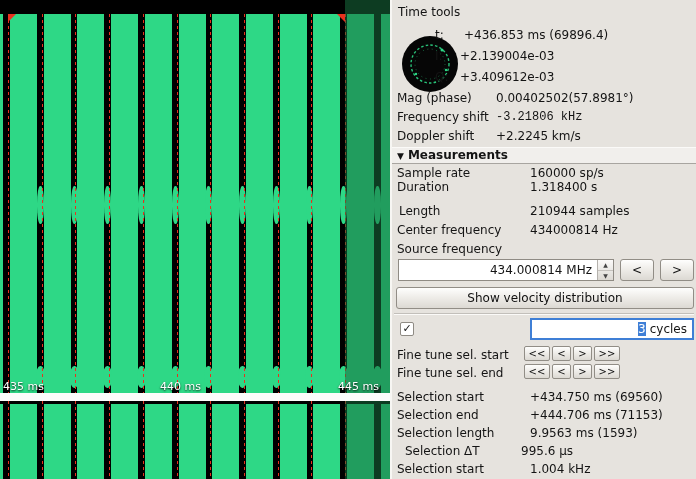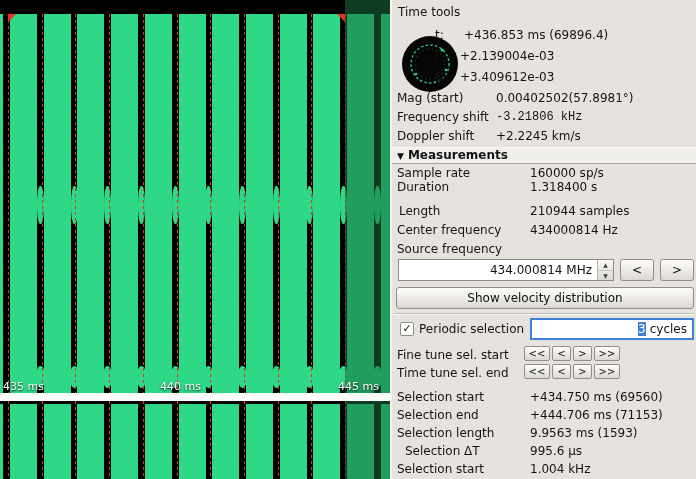--- a/index.html
+++ b/index.html
@@ -175,21 +175,21 @@
           <div class="plbl" style="left: 43px;">I:</div>
           <div class="pval" style="left: 68px;">+2.139004e-03</div>
         </div>
         <div class="prow" style="top: 70px;">
           <div class="plbl" style="left: 43px;">Q:</div>
           <div class="pval" style="left: 68px;">+3.409612e-03</div>
         </div>
       </div>
     <div id="info-rows">
         <div class="prow" style="top: 91px;">
-          <div class="plbl" style="left: 5px;">Mag (start)</div>
+          <div class="plbl" style="left: 5px;">Mag (phase)</div>
           <div class="pval" style="left: 104px;">0.00402502(57.8981°)</div>
         </div>
         <div class="prow" style="top: 110px;">
           <div class="plbl" style="left: 5px;">Frequency shift</div>
           <div class="pval" style="left: 104px; font-family: Liberation Mono, monospace;">-3.21806 kHz</div>
         </div>
         <div class="prow" style="top: 129px;">
           <div class="plbl" style="left: 5px;">Doppler shift</div>
           <div class="pval" style="left: 104px;">+2.2245 km/s</div>
         </div>
@@ -232,28 +232,27 @@
     <button class="btn nav" style="left:228px">&lt;</button>
     <button class="btn nav" style="left:268px">&gt;</button>
 
     <button class="btn" id="vel-btn">Show velocity distribution</button>
 
     <div id="sep1"></div>
 
     <div id="pcheck">
       <span class="chk">✓</span>
     </div>
-    <div id="plabel">Periodic selection</div>
     <div id="pinput">
       <span class="selhl">3</span>
       <span class="sfx">cycles</span>
     </div>
 
     <div class="ftlabel" style="top:348px">Fine tune sel. start</div>
-    <div class="ftlabel" style="top:366px">Time tune sel. end</div>
+    <div class="ftlabel" style="top:366px">Fine tune sel. end</div>
     <div class="fbtns" style="top:346px">
         <button class="btn fb" style="width: 26px;">&lt;&lt;</button>
         <button class="btn fb" style="width: 19px;">&lt;</button>
         <button class="btn fb" style="width: 19px;">&gt;</button>
         <button class="btn fb" style="width: 26px;">&gt;&gt;</button>
       </div>
     <div class="fbtns" style="top:364px">
         <button class="btn fb" style="width: 26px;">&lt;&lt;</button>
         <button class="btn fb" style="width: 19px;">&lt;</button>
         <button class="btn fb" style="width: 19px;">&gt;</button>
@@ -268,21 +267,21 @@
         <div class="prow" style="top: 408px;">
           <div class="plbl" style="left: 5px;">Selection end</div>
           <div class="pval" style="left: 138px;">+444.706 ms (71153)</div>
         </div>
         <div class="prow" style="top: 426px;">
           <div class="plbl" style="left: 5px;">Selection length</div>
           <div class="pval" style="left: 138px;">9.9563 ms (1593)</div>
         </div>
         <div class="prow" style="top: 444px;">
           <div class="plbl" style="left: 13px;">Selection ΔT</div>
-          <div class="pval" style="left: 138px; text-align: center;">995.6 µs</div>
+          <div class="pval" style="left: 129px; text-align: center;">995.6 µs</div>
         </div>
         <div class="prow" style="top: 462px;">
           <div class="plbl" style="left: 5px;">Selection start</div>
           <div class="pval" style="left: 138px;">1.004 kHz</div>
         </div>
       </div>
   </div>
 </div>
 
 </body></html>

